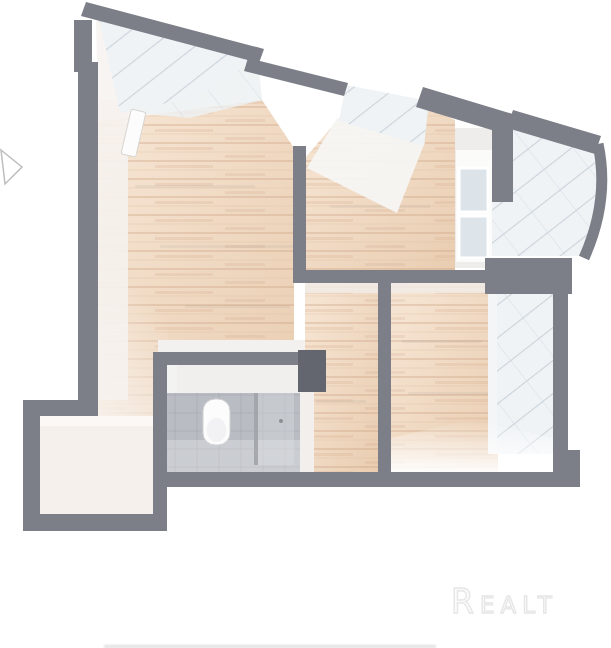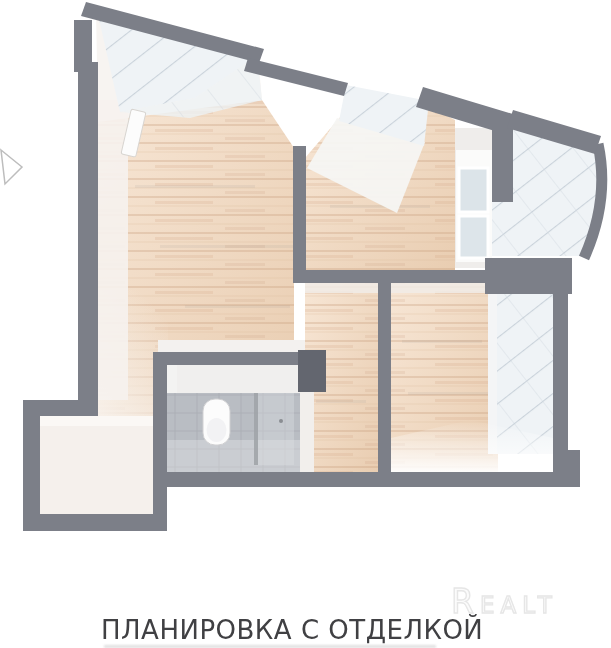--- a/index.html
+++ b/index.html
@@ -182,15 +182,14 @@
     </g>
 
     <g>
       <rect x="126" y="110" width="15" height="46" rx="2" fill="var(--fixture)" stroke="#d8d5d1" stroke-width="1" transform="rotate(13 133 133)"></rect>
     </g>
 
     <path d="M1,150 L22,167 L5,184 Z" fill="none" stroke="var(--arrow-color)" stroke-width="1.5"></path>
   </svg>
 
   <div class="watermark">Realt</div>
-  <div class="caption">ПЛАНИРОВКА С ОТДЕЛКОЙ</div>
   <div class="caption-cut"></div>
 </div>
 
 </body></html>

